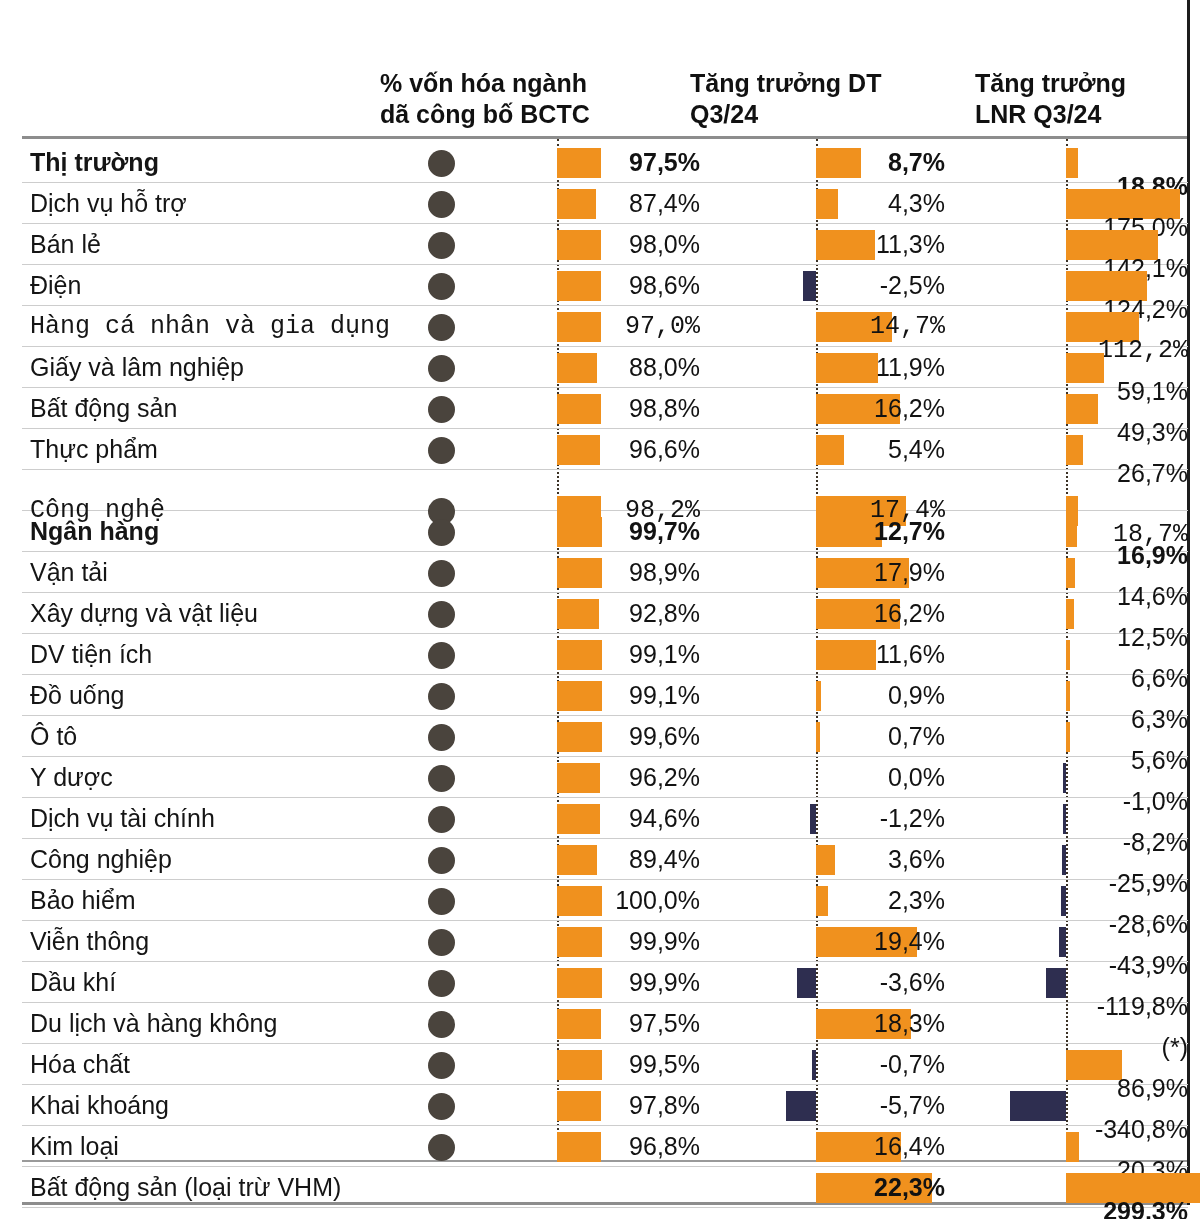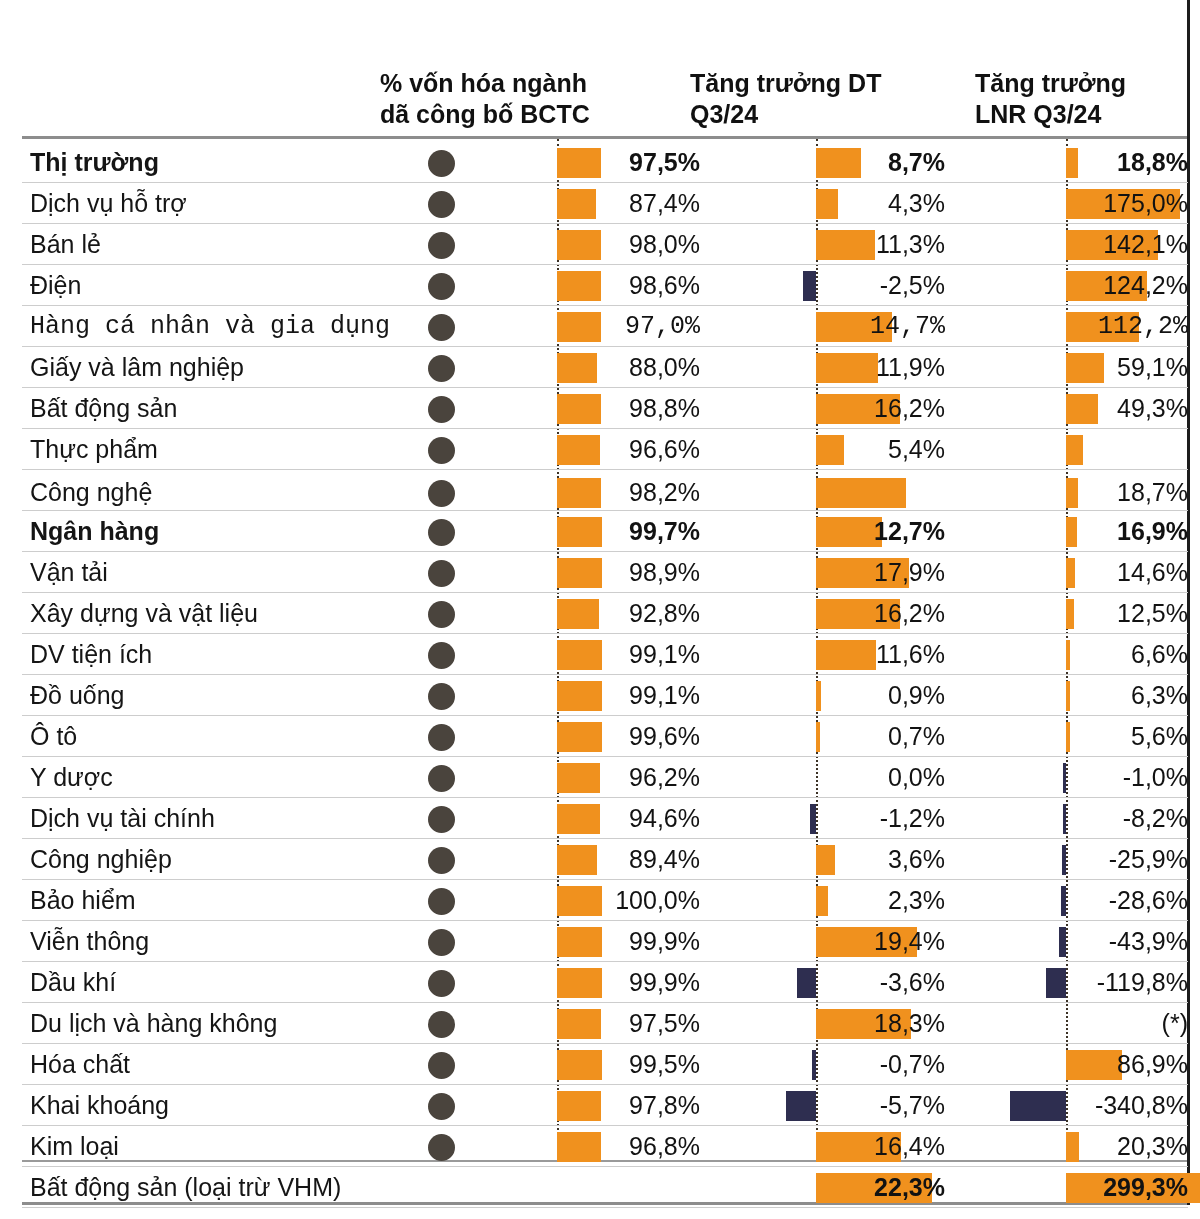--- a/index.html
+++ b/index.html
@@ -72,21 +72,21 @@
     position:absolute;top:139px;width:0;height:1023px;
     border-left:2px dotted #3c3226;
   }
   #axis-cap{left:557px;}
   #axis-dt {left:816px;}
   #axis-lnr{left:1066px;}
 
   
   .c1{left:560px;width:140px;}   
   .c2{left:700px;width:245px;}   
-  .c3{left:950px;width:238px;}   
+  .c3{left:950px;width:238px;margin-top:24px;}   
 </style>
 </head>
 <body>
 
 <div id="chart-root">
 
   <div class="header-zone">
     <div class="hdr" id="hdr-cap">% vốn hóa ngành
 dã công bố BCTC</div>
     <div class="hdr" id="hdr-dt">Tăng trưởng DT
@@ -184,28 +184,30 @@
       </div>
       <div class="row-sep" style="top: 469px;"></div>
       <div class="row" style="top: 429px;">
         <div class="row-label">Thực phẩm</div>
         <div class="dot"></div>
         <div class="bar pos" style="left: 557px; width: 43.47px;"></div>
         <div class="val c1">96,6%</div>
         <div class="bar pos" style="left: 816px; width: 28.08px;"></div>
         <div class="val c2">5,4%</div>
         <div class="bar pos" style="left: 1066px; width: 17.355px;"></div>
+        <div class="val c3">26,7%</div>
       </div>
       <div class="row-sep" style="top: 510px;"></div>
-      <div class="row" style="top: 472px;">
+      <div class="row" style="top: 490px; font-family: Liberation Mono, monospace;">
         <div class="row-label">Công nghệ</div>
         <div class="dot"></div>
         <div class="bar pos" style="left: 557px; width: 44.19px;"></div>
         <div class="val c1">98,2%</div>
         <div class="bar pos" style="left: 816px; width: 90.48px;"></div>
+        <div class="val c2">17,4%</div>
         <div class="bar pos" style="left: 1066px; width: 12.155px;"></div>
         <div class="val c3">18,7%</div>
       </div>
       <div class="row-sep" style="top: 551px;"></div>
       <div class="row" style="top: 511px; font-weight: bold;">
         <div class="row-label">Ngân hàng</div>
         <div class="dot"></div>
         <div class="bar pos" style="left: 557px; width: 44.865px;"></div>
         <div class="val c1">99,7%</div>
         <div class="bar pos" style="left: 816px; width: 66.04px;"></div>

